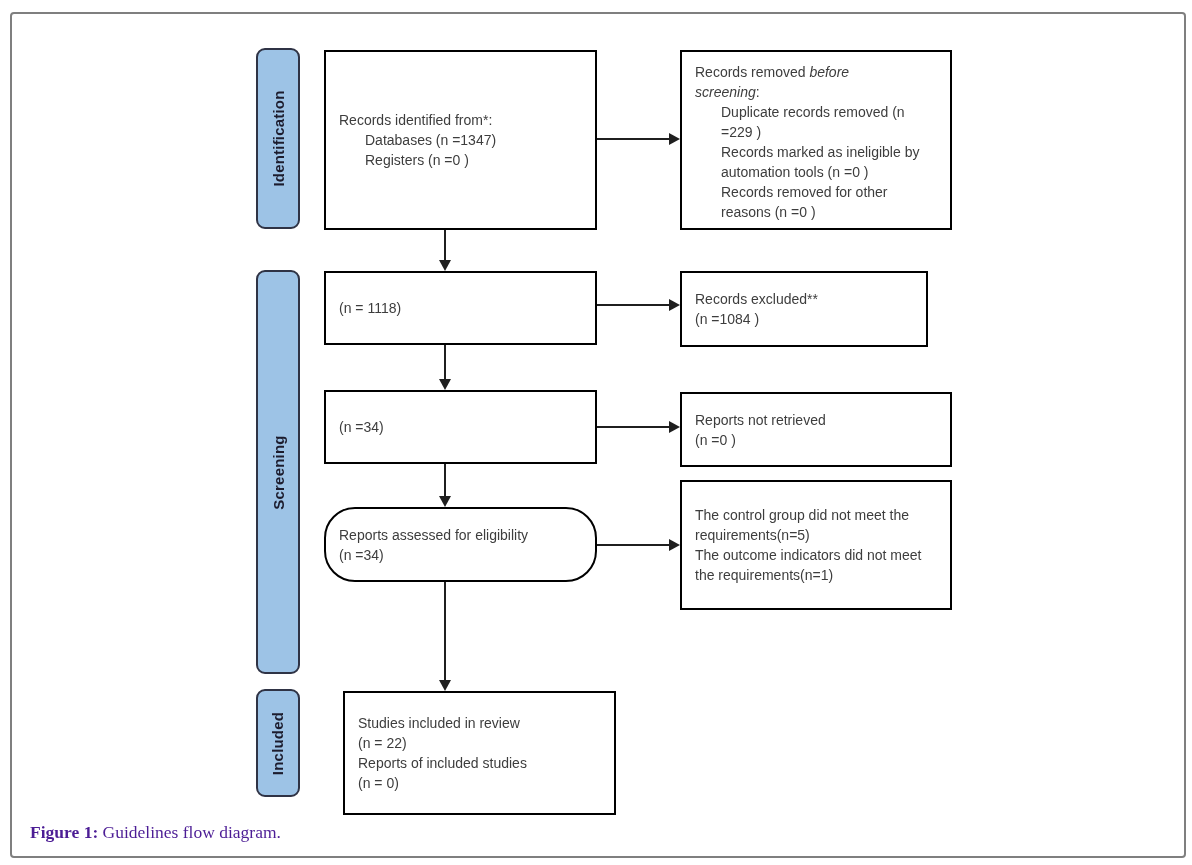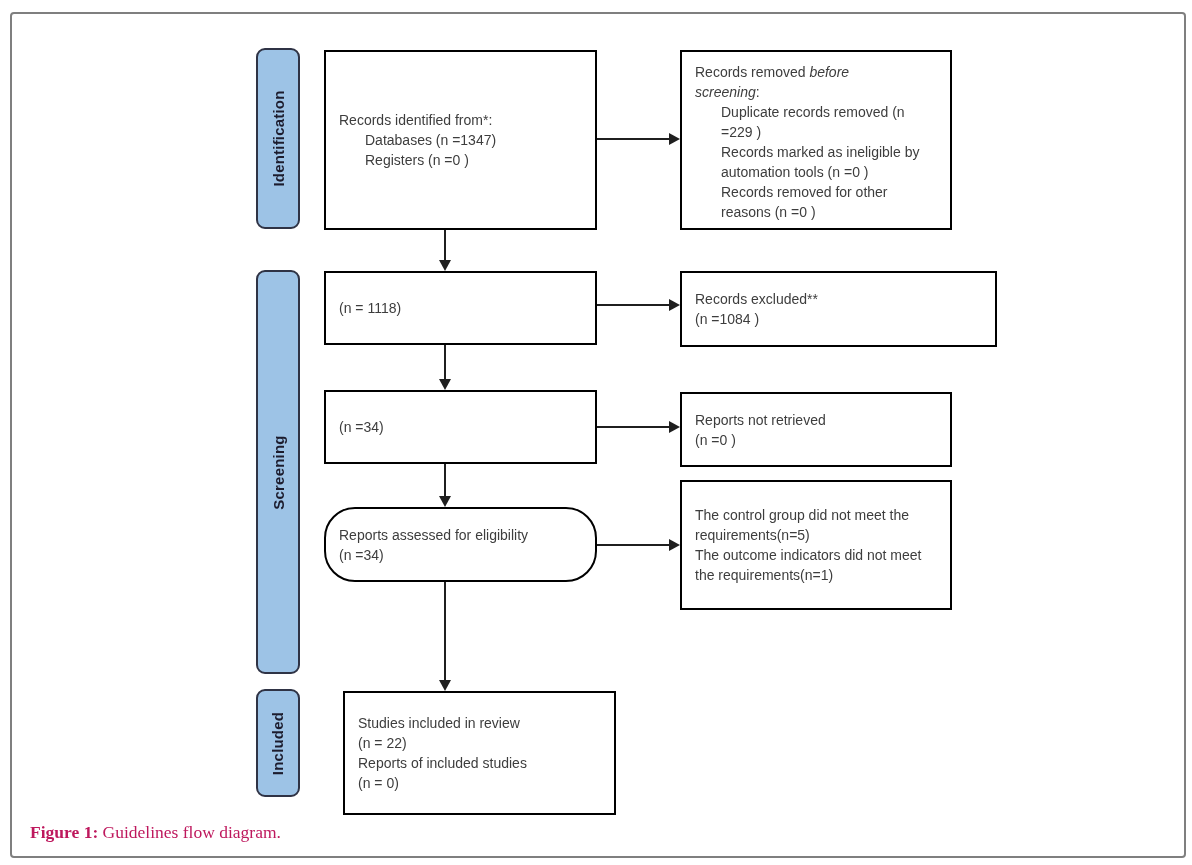--- a/index.html
+++ b/index.html
@@ -56,21 +56,21 @@
   }
   .head-right{
     position:absolute;width:0;height:0;
     border-top:6px solid transparent;border-bottom:6px solid transparent;
     border-left:11px solid var(--arrow,#1f1f1f);
   }
   
   .caption{
     position:absolute;left:30px;top:822px;
     font-family:"Liberation Serif","DejaVu Serif",serif;
-    font-size:17.5px;color:#be185d;
+    font-size:17.5px;color:#4c1d95;
   }
   .caption .cap-label{font-weight:bold;}
   em{font-style:italic;}
 </style>
 </head>
 <body>
 
 <div class="canvas">
   <div class="frame">
 
@@ -111,21 +111,21 @@
     </div>
 
     <div class="fbox top-align" style="left:668px;top:36px;width:272px;height:180px;">
       <div><span>Records removed </span><em>before</em></div>
       <div><em>screening</em><span>:</span></div>
       <div class="indent">Duplicate records removed (n =229 )</div>
       <div class="indent">Records marked as ineligible by automation tools (n =0 )</div>
       <div class="indent">Records removed for other reasons (n =0 )</div>
     </div>
 
-    <div class="fbox" style="left:668px;top:257px;width:317px;height:76px;">
+    <div class="fbox" style="left:668px;top:257px;width:248px;height:76px;">
       <div>Records excluded**</div>
       <div>(n =1084 )</div>
     </div>
 
     <div class="fbox" style="left:668px;top:378px;width:272px;height:75px;">
       <div>Reports not retrieved</div>
       <div>(n =0 )</div>
     </div>
 
     <div class="fbox" style="left:668px;top:466px;width:272px;height:130px;">

